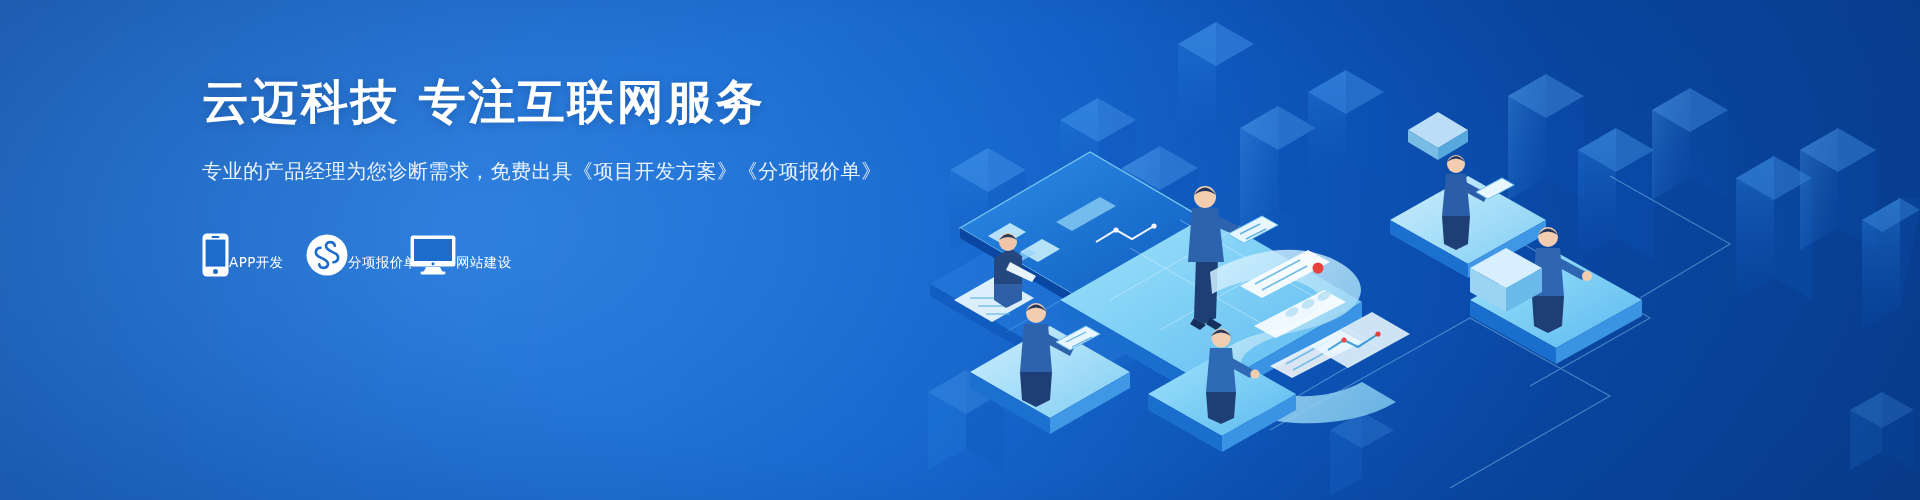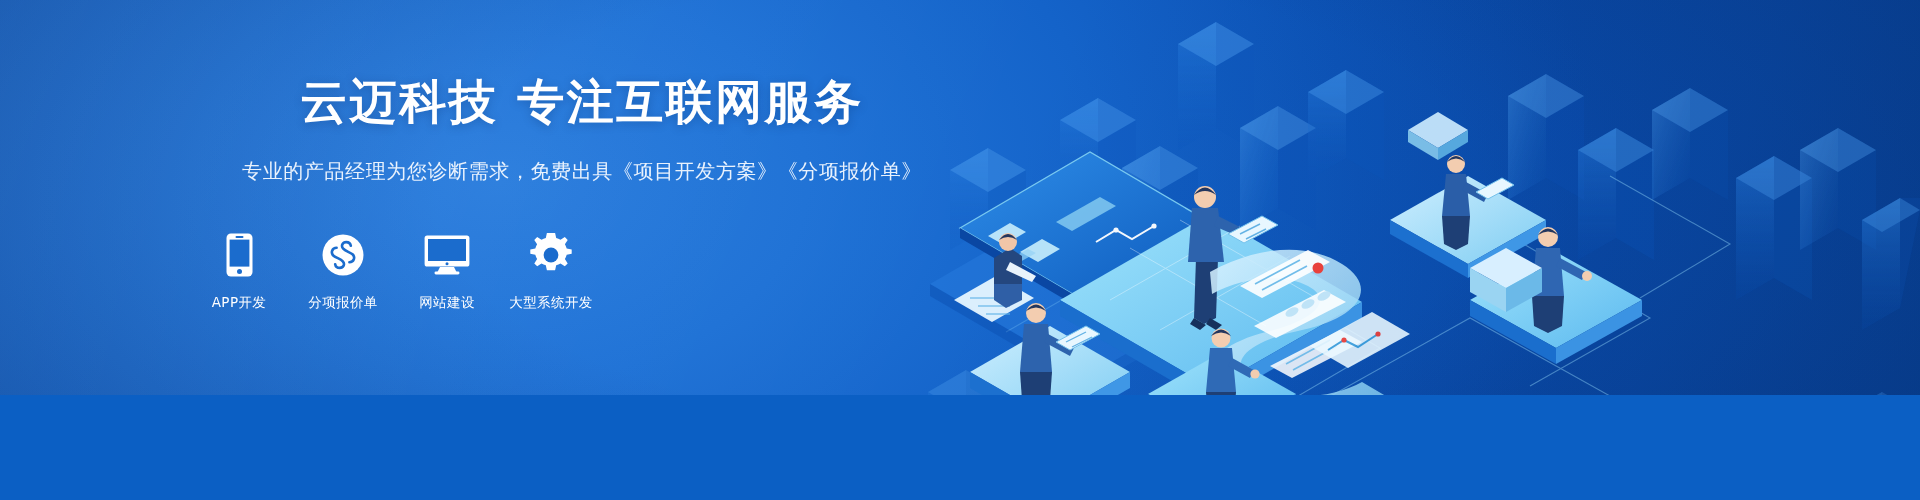--- a/index.html
+++ b/index.html
@@ -5,26 +5,25 @@
   * { box-sizing: border-box; margin: 0; padding: 0; }
   html, body { width: 1920px; height: 500px; overflow: hidden; }
   body {
     font-family: "Liberation Sans", "DejaVu Sans", sans-serif;
     background: #0b5fc4;
   }
 
   .banner {
     position: relative;
     width: 1920px;
-    height: 395px;
+    height: 500px;
     overflow: hidden;
     background:
       radial-gradient(ellipse 1100px 720px at 26% 46%, #2a7ddd 0%, #1f72d6 28%, #1463c9 55%, #0d55ba 78%, #0a4cae 100%),
       linear-gradient(118deg, #1a6fd4 0%, #1466cb 40%, #0e56bb 72%, #0b4aa9 100%);
-    text-align: center;
   }
 
   
   .sheen {
     position: absolute; inset: 0;
     background: linear-gradient(112deg, rgba(255,255,255,0.07) 0%, rgba(255,255,255,0.02) 30%, rgba(0,0,0,0.0) 52%, rgba(4,40,95,0.16) 86%, rgba(3,34,84,0.26) 100%);
     pointer-events: none;
   }
   .vignette {
     position: absolute; inset: 0;
@@ -67,21 +66,21 @@
     left: 202px;
     top: 232px;
     display: flex;
     align-items: flex-end;
     gap: 30px;
     z-index: 6;
   }
   .icon-item {
     width: 74px;
     display: flex;
-    flex-direction: column;
+    flex-direction: row;
     align-items: center;
   }
   .icon-glyph {
     height: 46px;
     display: flex;
     align-items: center;
     justify-content: center;
   }
   .icon-glyph svg { display: block; }
   .icon-label {
@@ -437,28 +436,15 @@
           <rect x="0.6" y="0.6" width="44.8" height="31" rx="2.6" fill="#ffffff"></rect>
           <rect x="4" y="4" width="38" height="22" fill="#1b6ccd"></rect>
           <circle cx="23" cy="28.7" r="1.5" fill="#1b6ccd"></circle>
           <path d="M16,32 h14 l2.5,5 h-19 z" fill="#ffffff"></path>
           <rect x="10.5" y="36.6" width="25" height="2.8" rx="1.4" fill="#ffffff"></rect>
         </svg>
       </span>
       <span class="icon-label">网站建设</span>
     </div>
 
-    <div class="icon-item">
-      <span class="icon-glyph">
-        <svg width="44" height="44" viewBox="0 0 44 44">
-          <path fill="#ffffff" d="M22,0 l4.1,0 l1.1,5.0 a17,17 0 0 1 4.3,1.8 l4.3,-2.8 l2.9,2.9 l-2.8,4.3 a17,17 0 0 1 1.8,4.3
-            l5.0,1.1 l0,4.1 l-5.0,1.1 a17,17 0 0 1 -1.8,4.3 l2.8,4.3 l-2.9,2.9 l-4.3,-2.8 a17,17 0 0 1 -4.3,1.8
-            l-1.1,5.0 l-4.1,0 l-4.1,0 l-1.1,-5.0 a17,17 0 0 1 -4.3,-1.8 l-4.3,2.8 l-2.9,-2.9 l2.8,-4.3
-            a17,17 0 0 1 -1.8,-4.3 l-5.0,-1.1 l0,-4.1 l5.0,-1.1 a17,17 0 0 1 1.8,-4.3 l-2.8,-4.3 l2.9,-2.9
-            l4.3,2.8 a17,17 0 0 1 4.3,-1.8 l1.1,-5.0 z"></path>
-          <circle cx="22" cy="22" r="7.4" fill="#1b6ccd"></circle>
-        </svg>
-      </span>
-      <span class="icon-label">大型系统开发</span>
-    </div>
 
   </div>
 </div>
 
 </body></html>

